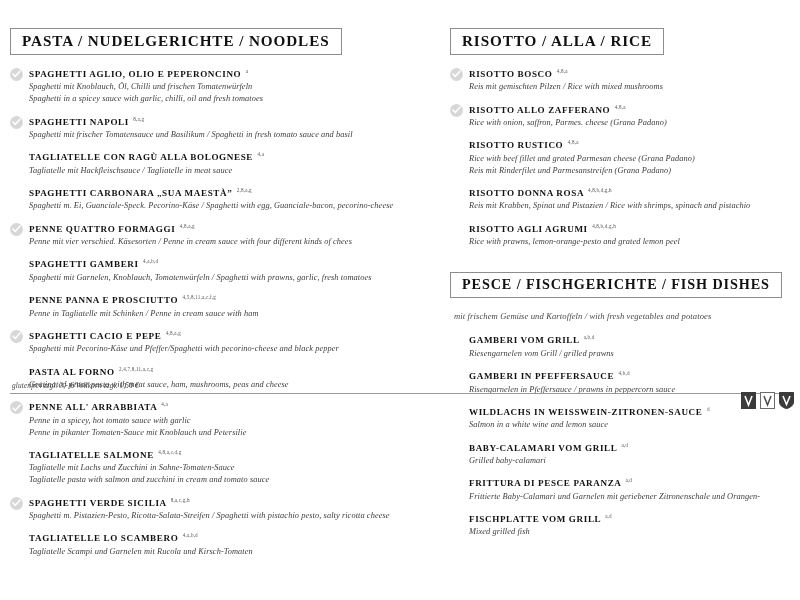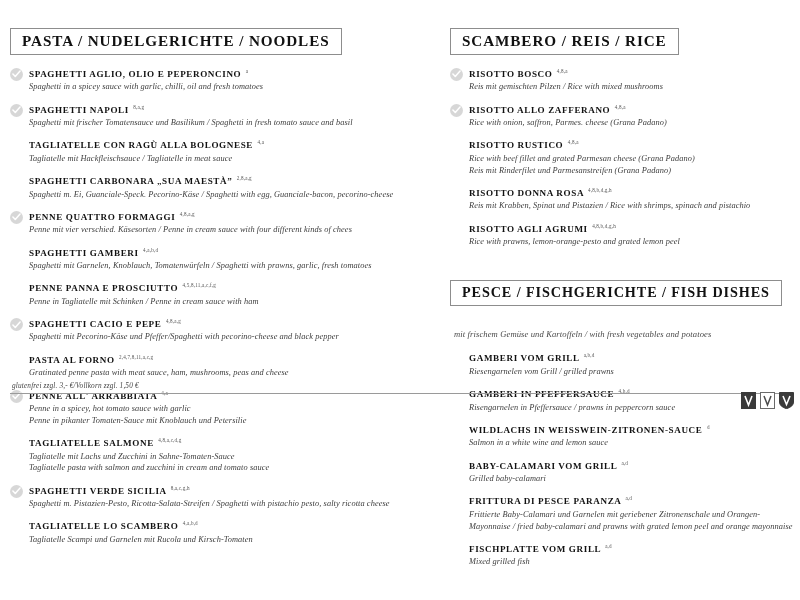--- a/index.html
+++ b/index.html
@@ -51,21 +51,21 @@
     line-height: 1.05;
     white-space: nowrap;
     color: #111;
   }
   .section-head.small .title { font-size: 14.2px; }
 
   .section-note {
     font-style: italic;
     font-size: 8.6px;
     color: #4a4a4a;
-    margin: 10px 0 13px 4px;
+    margin: 0 0 13px 4px;
     letter-spacing: 0.1px;
   }
 
   
   .items { position: relative; }
   .item {
     position: relative;
     padding-left: 19px;
     margin-bottom: 10.5px;
   }
@@ -159,20 +159,21 @@
         <div class="title">PASTA / NUDELGERICHTE / NOODLES</div>
       </div>
       <div class="items" id="pasta-items">
           <div class="item">
             <span class="veg-badge">
               <svg viewBox="0 0 10 9">
                 <path d="M1 4.5 L3.6 7.2 L9 1.2" fill="none" stroke="#ffffff" stroke-width="1.7" stroke-linecap="round" stroke-linejoin="round"></path>
               </svg>
             </span>
             <div class="item-name">SPAGHETTI AGLIO, OLIO E PEPERONCINO <sup>a</sup></div>
+            <div class="desc">Spaghetti mit Knoblauch, Öl, Chilli und frischen Tomatenwürfeln</div>
             <div class="desc">Spaghetti in a spicey sauce with garlic, chilli, oil and fresh tomatoes</div>
           </div>
           <div class="item">
             <span class="veg-badge">
               <svg viewBox="0 0 10 9">
                 <path d="M1 4.5 L3.6 7.2 L9 1.2" fill="none" stroke="#ffffff" stroke-width="1.7" stroke-linecap="round" stroke-linejoin="round"></path>
               </svg>
             </span>
             <div class="item-name">SPAGHETTI NAPOLI <sup>8,a,g</sup></div>
             <div class="desc">Spaghetti mit frischer Tomatensauce und Basilikum / Spaghetti in fresh tomato sauce and basil</div>
@@ -241,21 +242,21 @@
           </div>
           <div class="item">
             <div class="item-name">TAGLIATELLE LO SCAMBERO <sup>4,a,b,d</sup></div>
             <div class="desc">Tagliatelle Scampi und Garnelen mit Rucola und Kirsch-Tomaten</div>
           </div>
         </div>
     </div>
 
     <div class="col-right">
       <div class="section-head">
-        <div class="title">SCAMBERO / REIS / RICE</div>
+        <div class="title">RISOTTO / ALLA / RICE</div>
       </div>
       <div class="items" id="risotto-items">
           <div class="item">
             <span class="veg-badge">
               <svg viewBox="0 0 10 9">
                 <path d="M1 4.5 L3.6 7.2 L9 1.2" fill="none" stroke="#ffffff" stroke-width="1.7" stroke-linecap="round" stroke-linejoin="round"></path>
               </svg>
             </span>
             <div class="item-name">RISOTTO BOSCO <sup>4,8,a</sup></div>
             <div class="desc">Reis mit gemischten Pilzen / Rice with mixed mushrooms</div>
@@ -277,21 +278,21 @@
           <div class="item">
             <div class="item-name">RISOTTO DONNA ROSA <sup>4,8,b,d,g,h</sup></div>
             <div class="desc">Reis mit Krabben, Spinat und Pistazien / Rice with shrimps, spinach and pistachio</div>
           </div>
           <div class="item">
             <div class="item-name">RISOTTO AGLI AGRUMI <sup>4,8,b,d,g,h</sup></div>
             <div class="desc">Rice with prawns, lemon-orange-pesto and grated lemon peel</div>
           </div>
         </div>
 
-      <div class="section-head small" style="margin-top:22px;">
+      <div class="section-head small" style="margin-top:14px;">
         <div class="title">PESCE / FISCHGERICHTE / FISH DISHES</div>
       </div>
       <div class="section-note">mit frischem Gemüse und Kartoffeln  /  with fresh vegetables and potatoes</div>
       <div class="items" id="fish-items">
           <div class="item">
             <div class="item-name">GAMBERI VOM GRILL <sup>a,b,d</sup></div>
             <div class="desc">Riesengarnelen vom Grill / grilled prawns</div>
           </div>
           <div class="item">
             <div class="item-name">GAMBERI IN PFEFFERSAUCE <sup>4,b,d</sup></div>
@@ -301,21 +302,20 @@
             <div class="item-name">WILDLACHS IN WEISSWEIN-ZITRONEN-SAUCE <sup>d</sup></div>
             <div class="desc">Salmon in a white wine and lemon sauce</div>
           </div>
           <div class="item">
             <div class="item-name">BABY-CALAMARI VOM GRILL <sup>a,d</sup></div>
             <div class="desc">Grilled baby-calamari</div>
           </div>
           <div class="item">
             <div class="item-name">FRITTURA DI PESCE PARANZA <sup>a,d</sup></div>
             <div class="desc">Frittierte Baby-Calamari und Garnelen mit geriebener Zitronenschale und Orangen-</div>
-            <div class="desc">Mayonnaise / fried baby-calamari and prawns with grated lemon peel and orange mayonnaise</div>
           </div>
           <div class="item">
             <div class="item-name">FISCHPLATTE VOM GRILL <sup>a,d</sup></div>
             <div class="desc">Mixed grilled fish</div>
           </div>
         </div>
     </div>
 
   </div>
 

